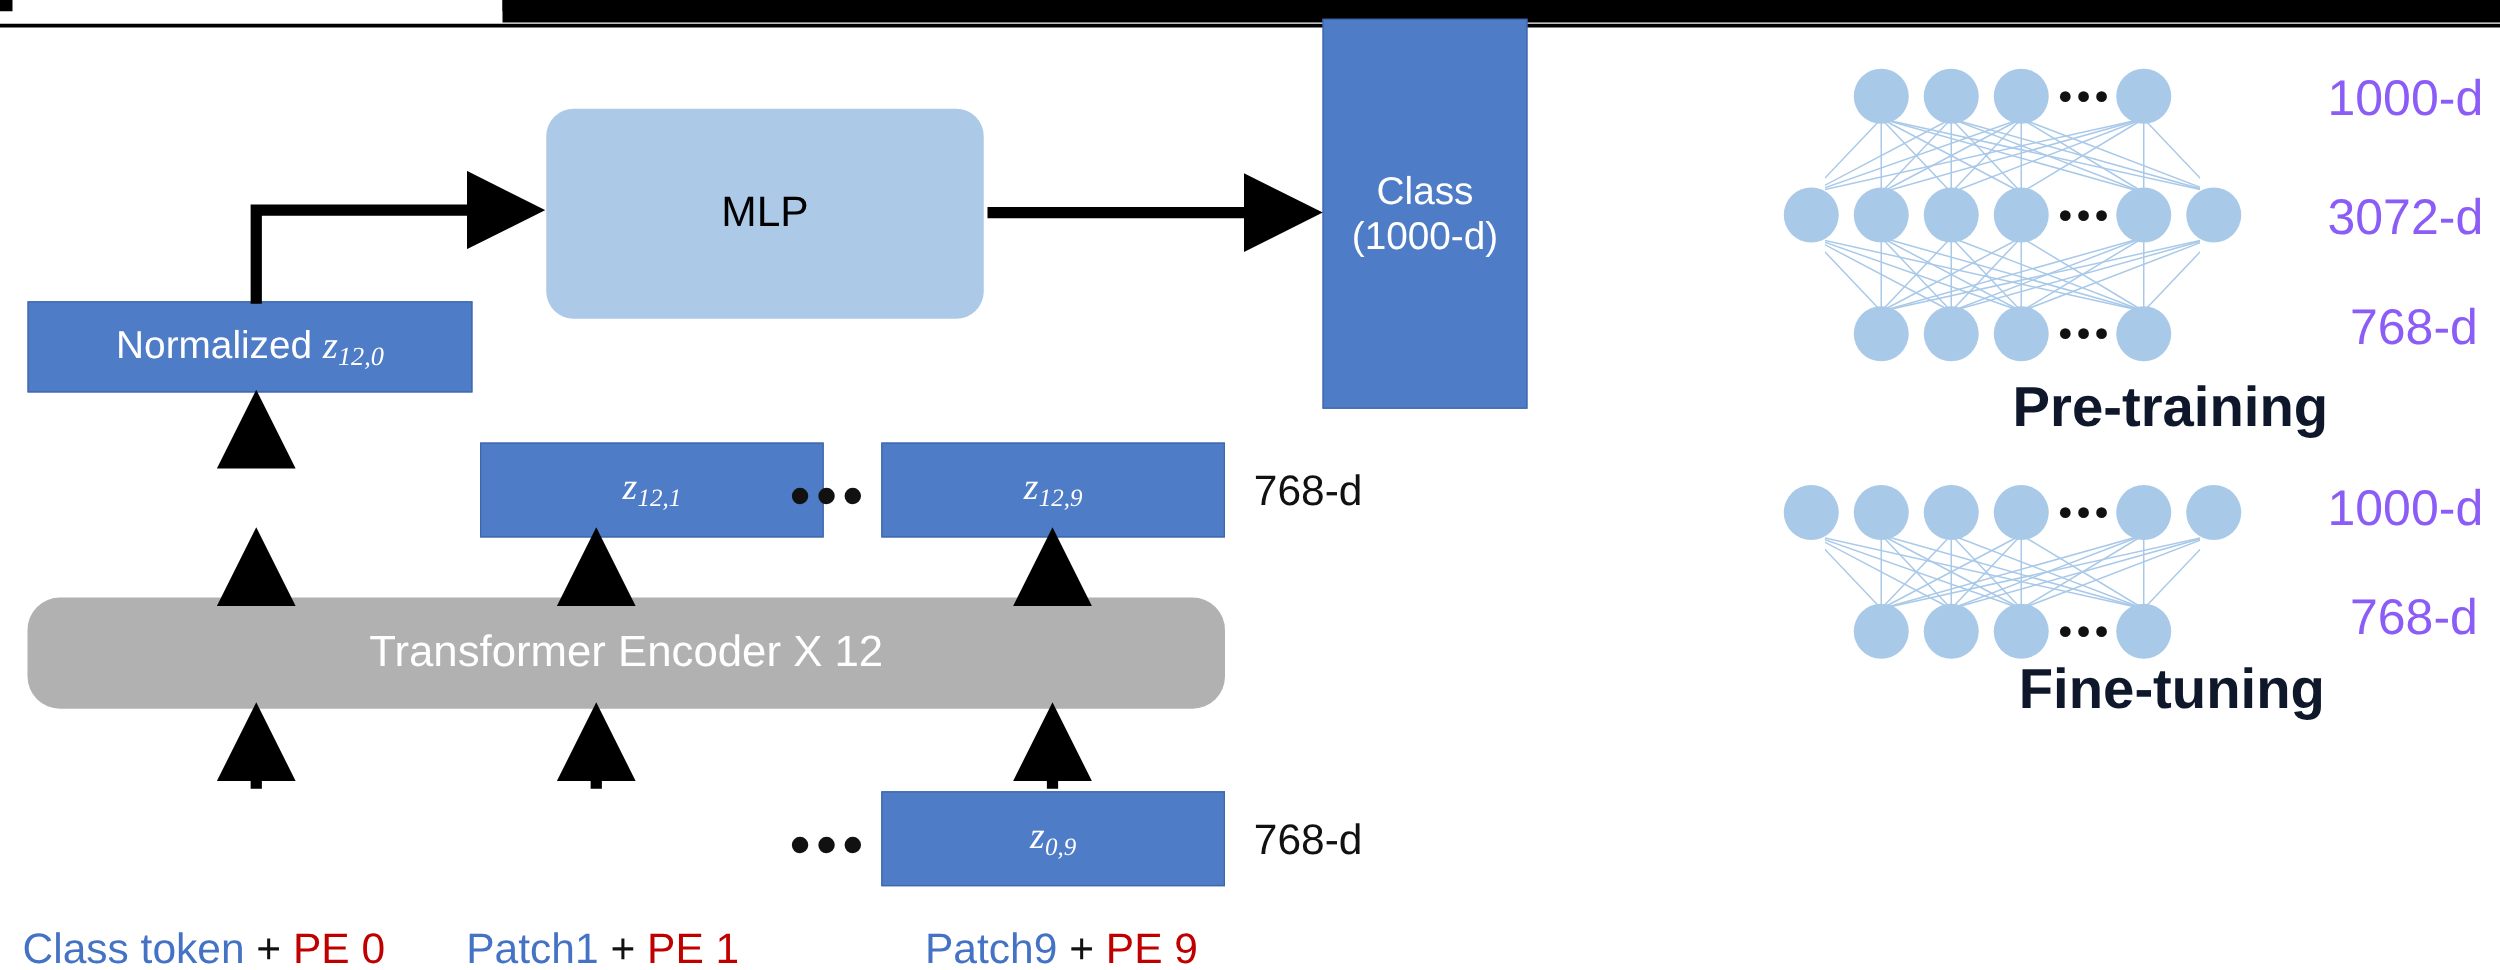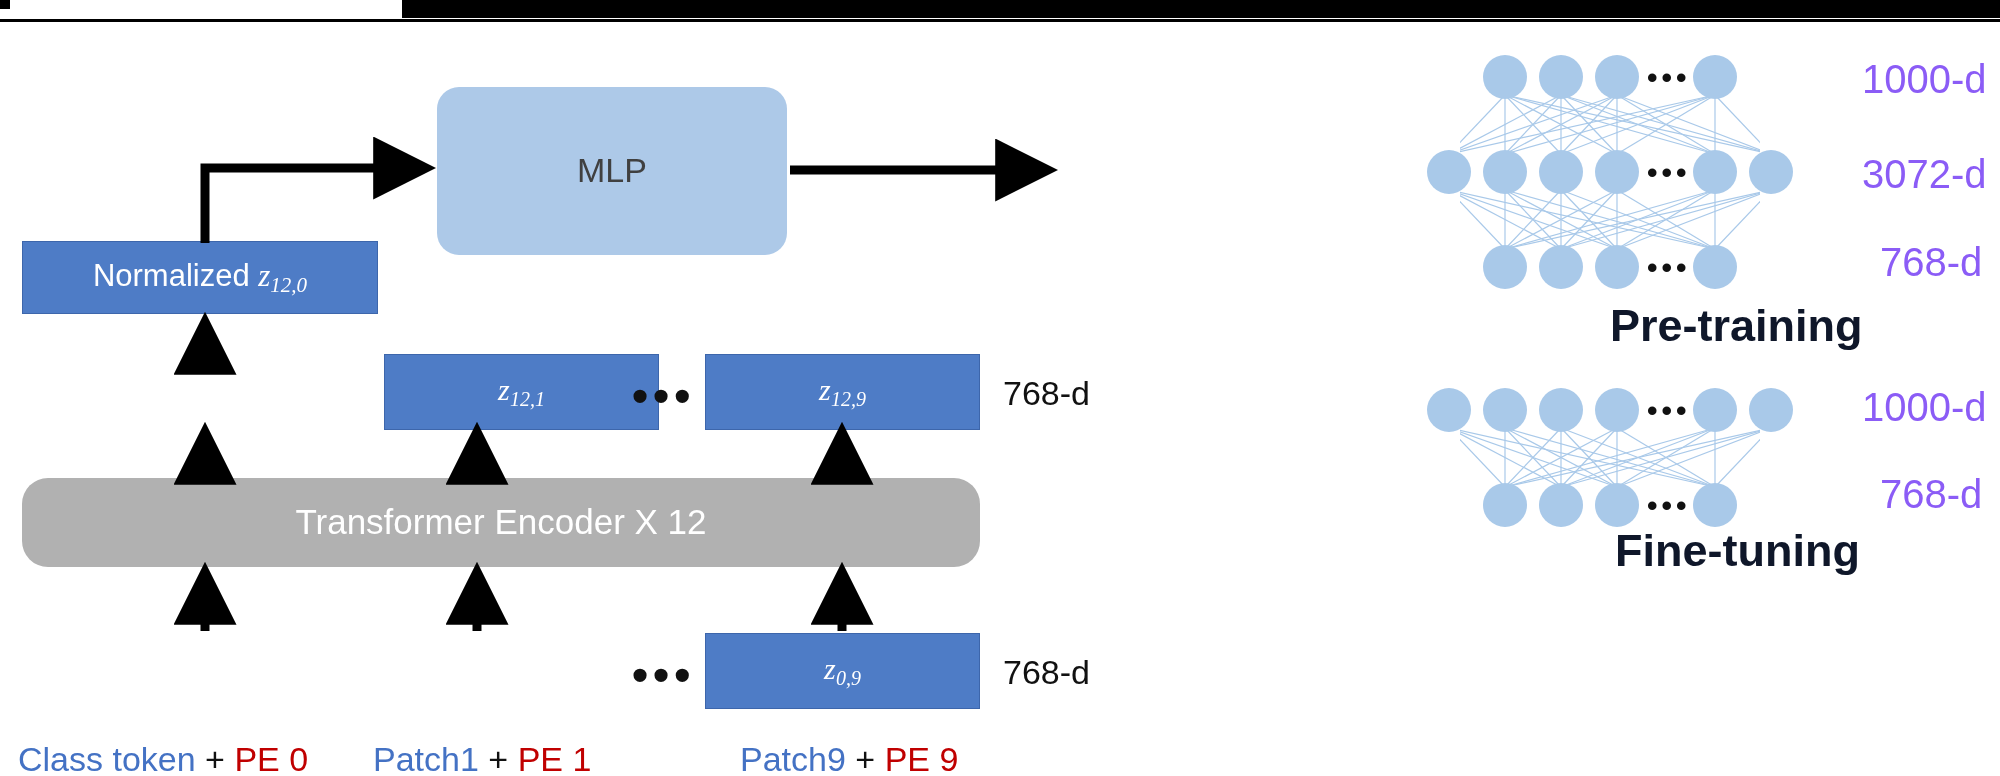--- a/index.html
+++ b/index.html
@@ -16,21 +16,21 @@
   .box-blue{background:#4E7CC6;border:1px solid #3D66AB;}
   .box-lightblue{background:#ADC9E8;border-radius:22px;}
   .box-gray{background:#B1B1B1;border-radius:26px;}
 
   .zlabel{font-family:"Liberation Serif",serif;font-style:italic;font-size:30px;letter-spacing:.3px;}
   .zlabel .sub{font-size:20px;font-style:italic;vertical-align:-6px;letter-spacing:0;}
   .normlabel{font-size:31px;font-family:"Liberation Sans",sans-serif;}
   .normlabel .zi{font-family:"Liberation Serif",serif;font-style:italic;}
   .normlabel .sub{font-family:"Liberation Serif",serif;font-style:italic;font-size:21px;vertical-align:-6px;}
 
-  .mlp-text{font-size:34px;color:#404040;}
+  .mlp-text{font-size:34px;color:#000000;}
   .class-text{font-size:31px;color:#ffffff;}
   .enc-text{font-size:35px;color:#ffffff;}
 
   
   .dim{position:absolute;font-size:34px;color:#111111;white-space:nowrap;}
   .dim-net{position:absolute;font-size:40px;color:#8b5cf6;white-space:nowrap;}
   .nettitle{position:absolute;font-size:45px;font-weight:bold;color:#0f172a;white-space:nowrap;}
 
   
   .ellip{position:absolute;font-size:46px;font-weight:bold;color:#111111;letter-spacing:5px;line-height:1;}
@@ -53,20 +53,26 @@
 </head>
 <body>
 
 <div id="stage">
 
   <div class="chrome-black" style="left:0;top:0;width:2000px;height:9px;"></div>
   <div class="chrome-white" style="left:10px;top:0;width:392px;height:18px;"></div>
   <div class="chrome-black" style="left:402px;top:0;width:1598px;height:18px;"></div>
   <div class="chrome-black" style="left:0;top:19px;width:2000px;height:3px;"></div>
 
+  <div class="box box-blue" style="left:1058px;top:15px;width:164px;height:312px;">
+    <div class="class-text">
+      <span>Class</span><br>
+      <span>(1000-d)</span>
+    </div>
+  </div>
 
   <div class="box box-lightblue" style="left:437px;top:87px;width:350px;height:168px;">
     <span class="mlp-text">MLP</span>
   </div>
 
   <div class="box box-blue" style="left:22px;top:241px;width:356px;height:73px;">
     <span class="normlabel">
       <span>Normalized </span><span class="zi">z</span><span class="sub">12,0</span>
     </span>
   </div>

